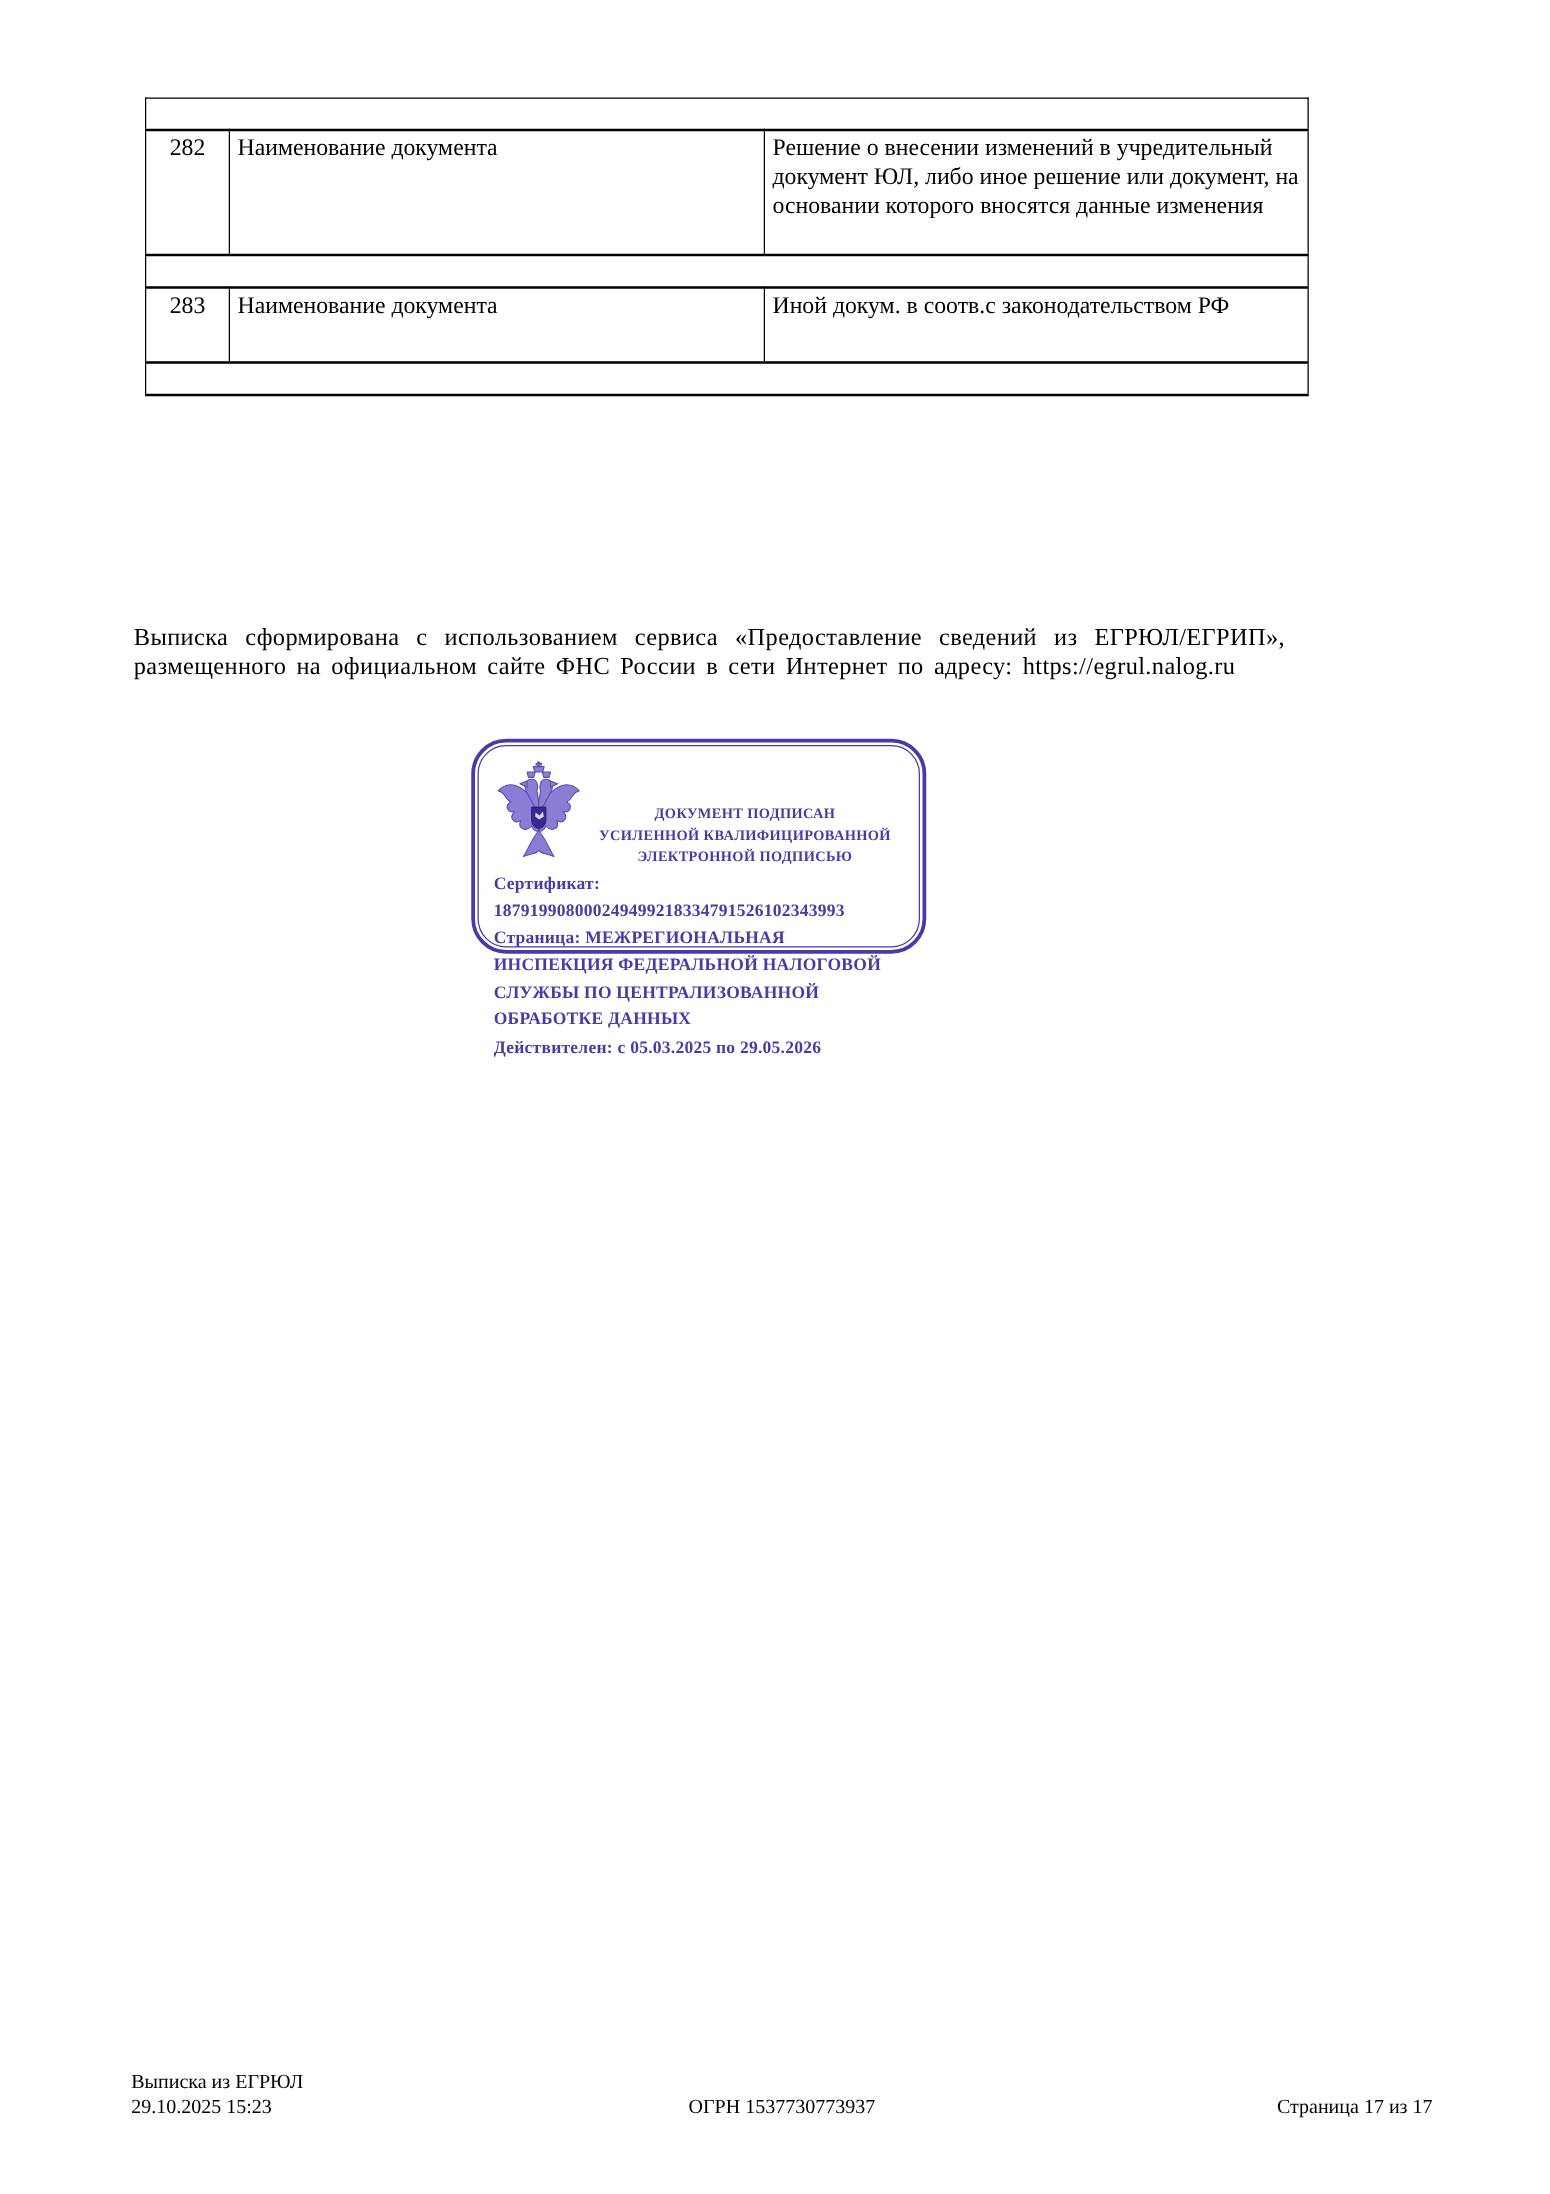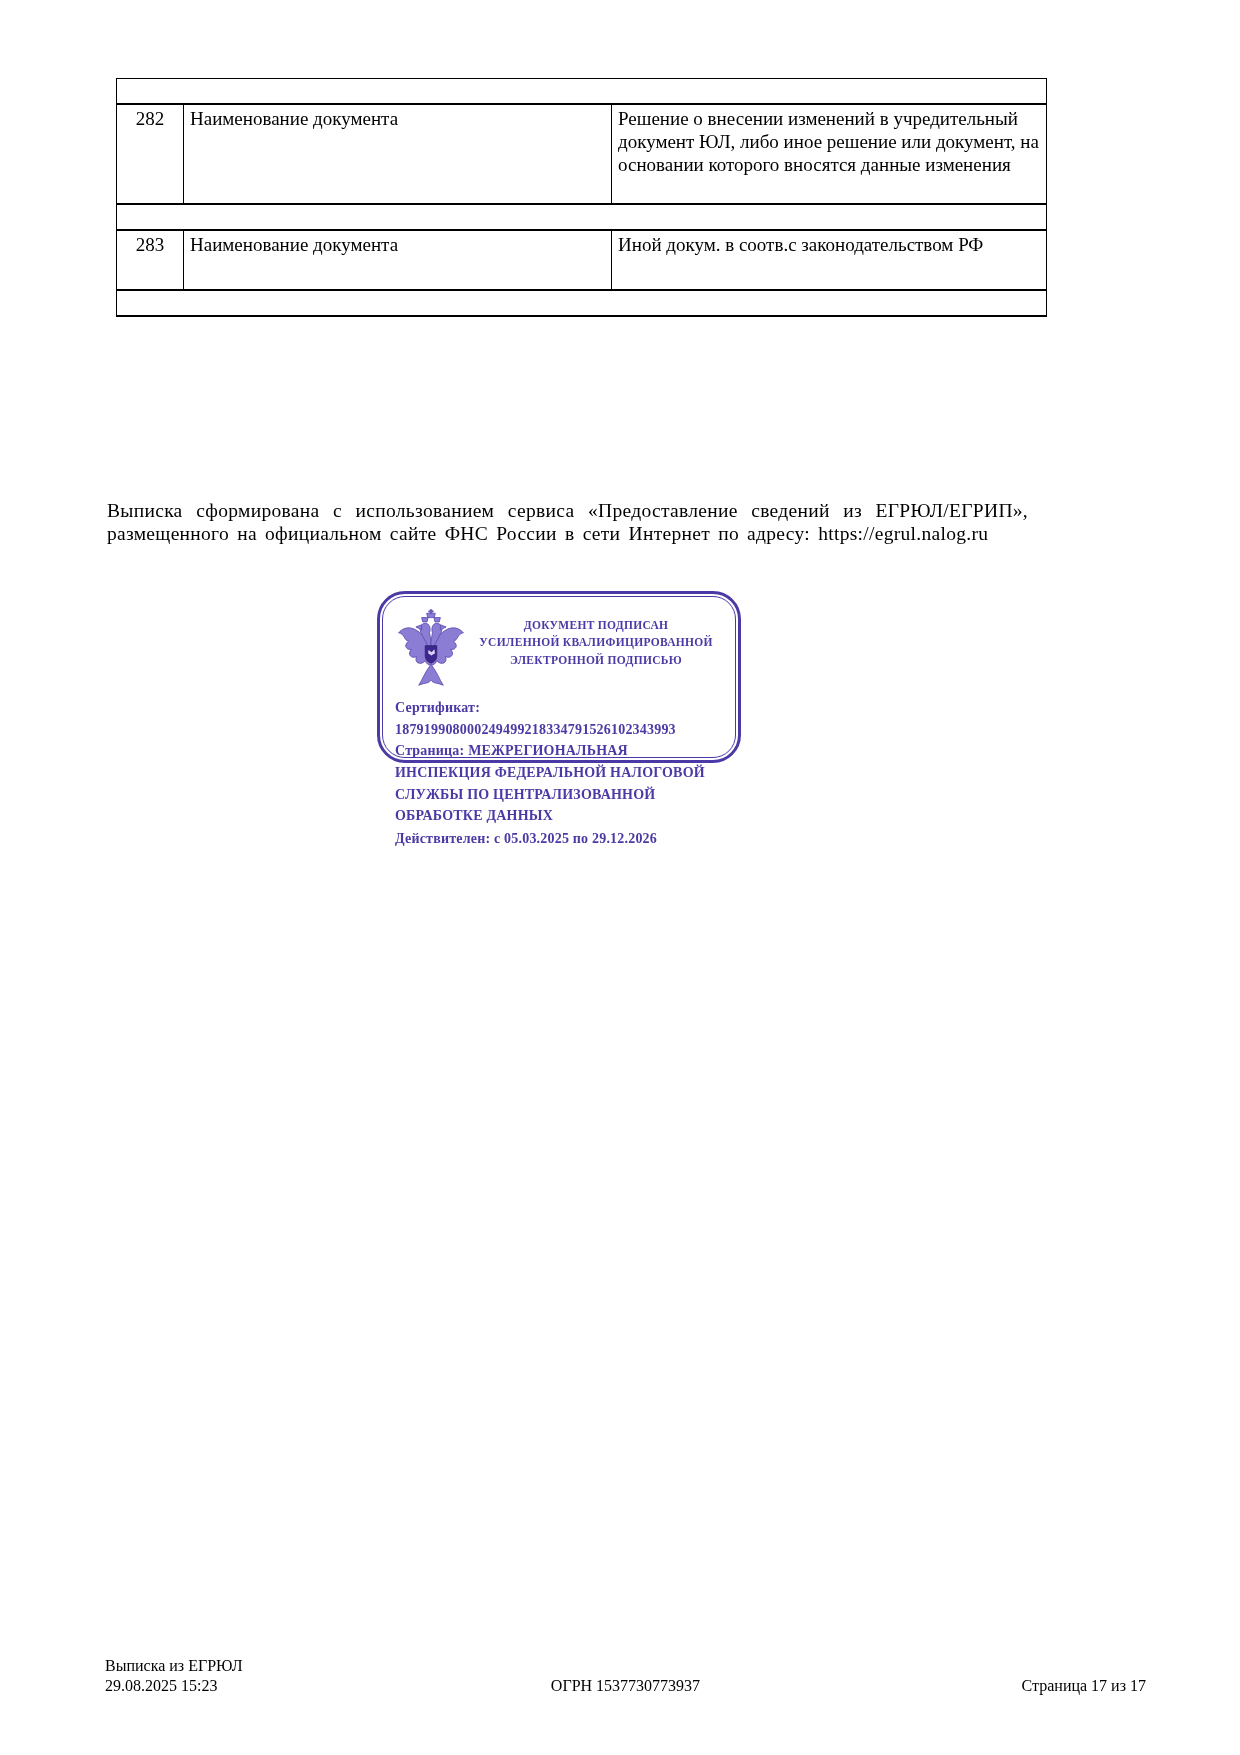--- a/index.html
+++ b/index.html
@@ -36,21 +36,21 @@
   
   .stamp{
     position:absolute;left:377px;top:591px;width:358px;height:166px;
     border:3px solid var(--accent);border-radius:28px;background:#fff;
   }
   .stamp-inner{
     position:absolute;inset:2px;border:1px solid var(--accent);border-radius:23px;
     padding:6px 10px 4px 12px;box-sizing:border-box;
     color:var(--accent);
   }
-  .stamp-top{display:flex;align-items:flex-start;}
+  .stamp-top{display:flex;align-items:flex-end;}
   .eagle{width:72px;height:90px;flex:0 0 auto;margin-top:2px;}
   .stamp-titles{
     flex:1;text-align:center;margin-top:14px;
     font-weight:bold;font-size:11.5px;line-height:1.5;letter-spacing:0.3px;
   }
   .stamp-details{
     margin-top:2px;font-weight:bold;font-size:14px;line-height:1.55;
     letter-spacing:0.2px;
   }
   .stamp-details .line{white-space:normal;}
@@ -131,25 +131,25 @@
       </svg>
       <div class="stamp-titles">
         <div>ДОКУМЕНТ ПОДПИСАН</div>
         <div>УСИЛЕННОЙ КВАЛИФИЦИРОВАННОЙ</div>
         <div>ЭЛЕКТРОННОЙ ПОДПИСЬЮ</div>
       </div>
     </div>
     <div class="stamp-details">
       <div class="line"><span>Сертификат:</span> <span>187919908000249499218334791526102343993</span></div>
       <div class="line"><span>Страница:</span> <span>МЕЖРЕГИОНАЛЬНАЯ ИНСПЕКЦИЯ ФЕДЕРАЛЬНОЙ НАЛОГОВОЙ СЛУЖБЫ ПО ЦЕНТРАЛИЗОВАННОЙ ОБРАБОТКЕ ДАННЫХ</span></div>
-      <div class="line valid"><span>Действителен:</span> <span>с 05.03.2025 по 29.12.2026</span></div>
+      <div class="line valid"><span>Действителен:</span> <span>с 05.03.2025 по 29.05.2026</span></div>
     </div>
   </div>
 </div>
 
 <div class="footer">
   <div class="footer-line1">Выписка из ЕГРЮЛ</div>
   <div class="footer-line2">
-    <span class="left">29.08.2025 15:23</span>
+    <span class="left">29.10.2025 15:23</span>
     <span class="center">ОГРН 1537730773937</span>
     <span class="right">Страница 17 из 17</span>
   </div>
 </div>
 
 </body></html>

